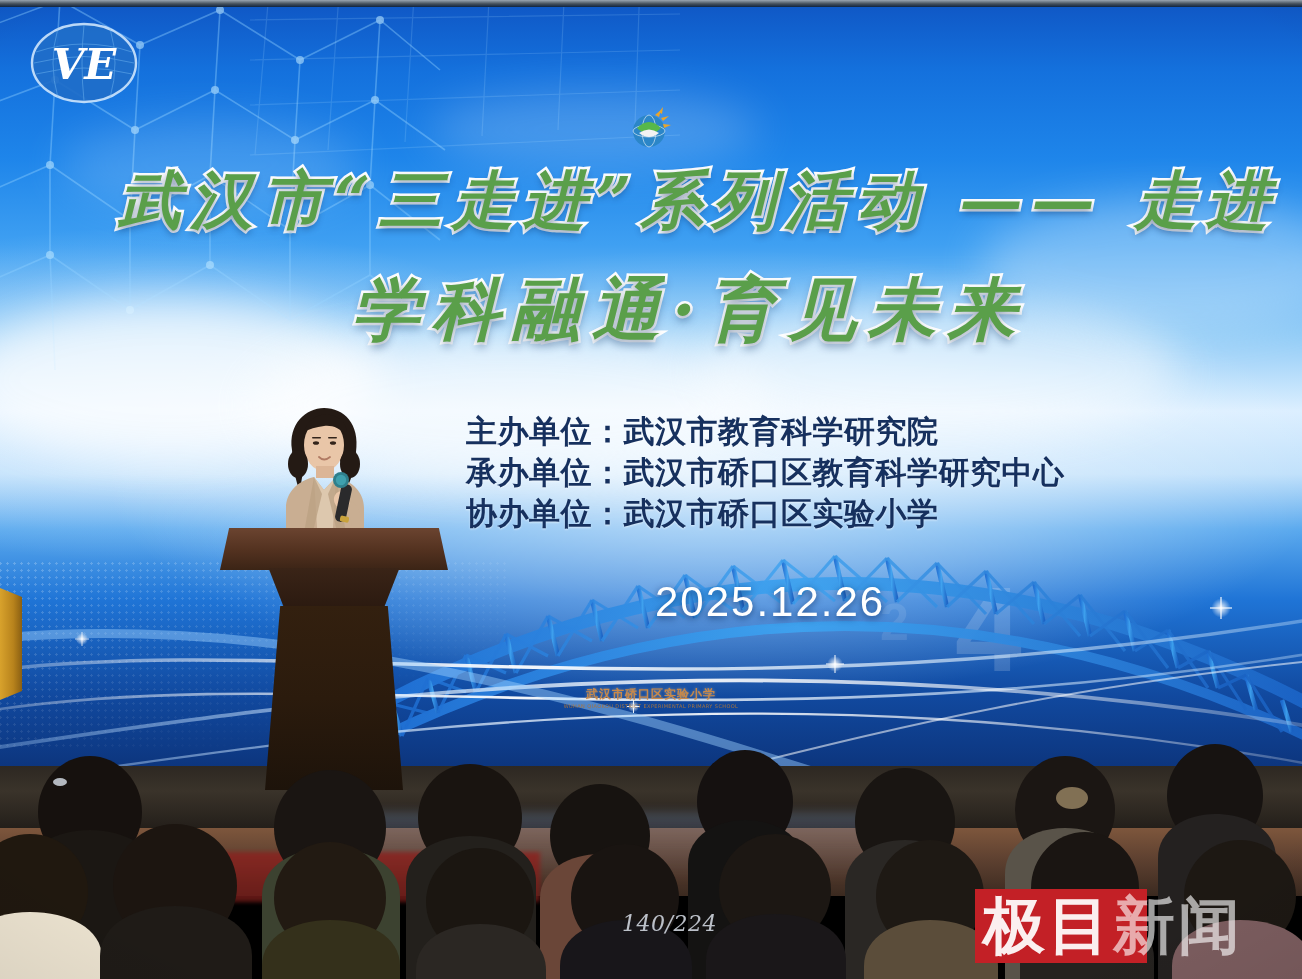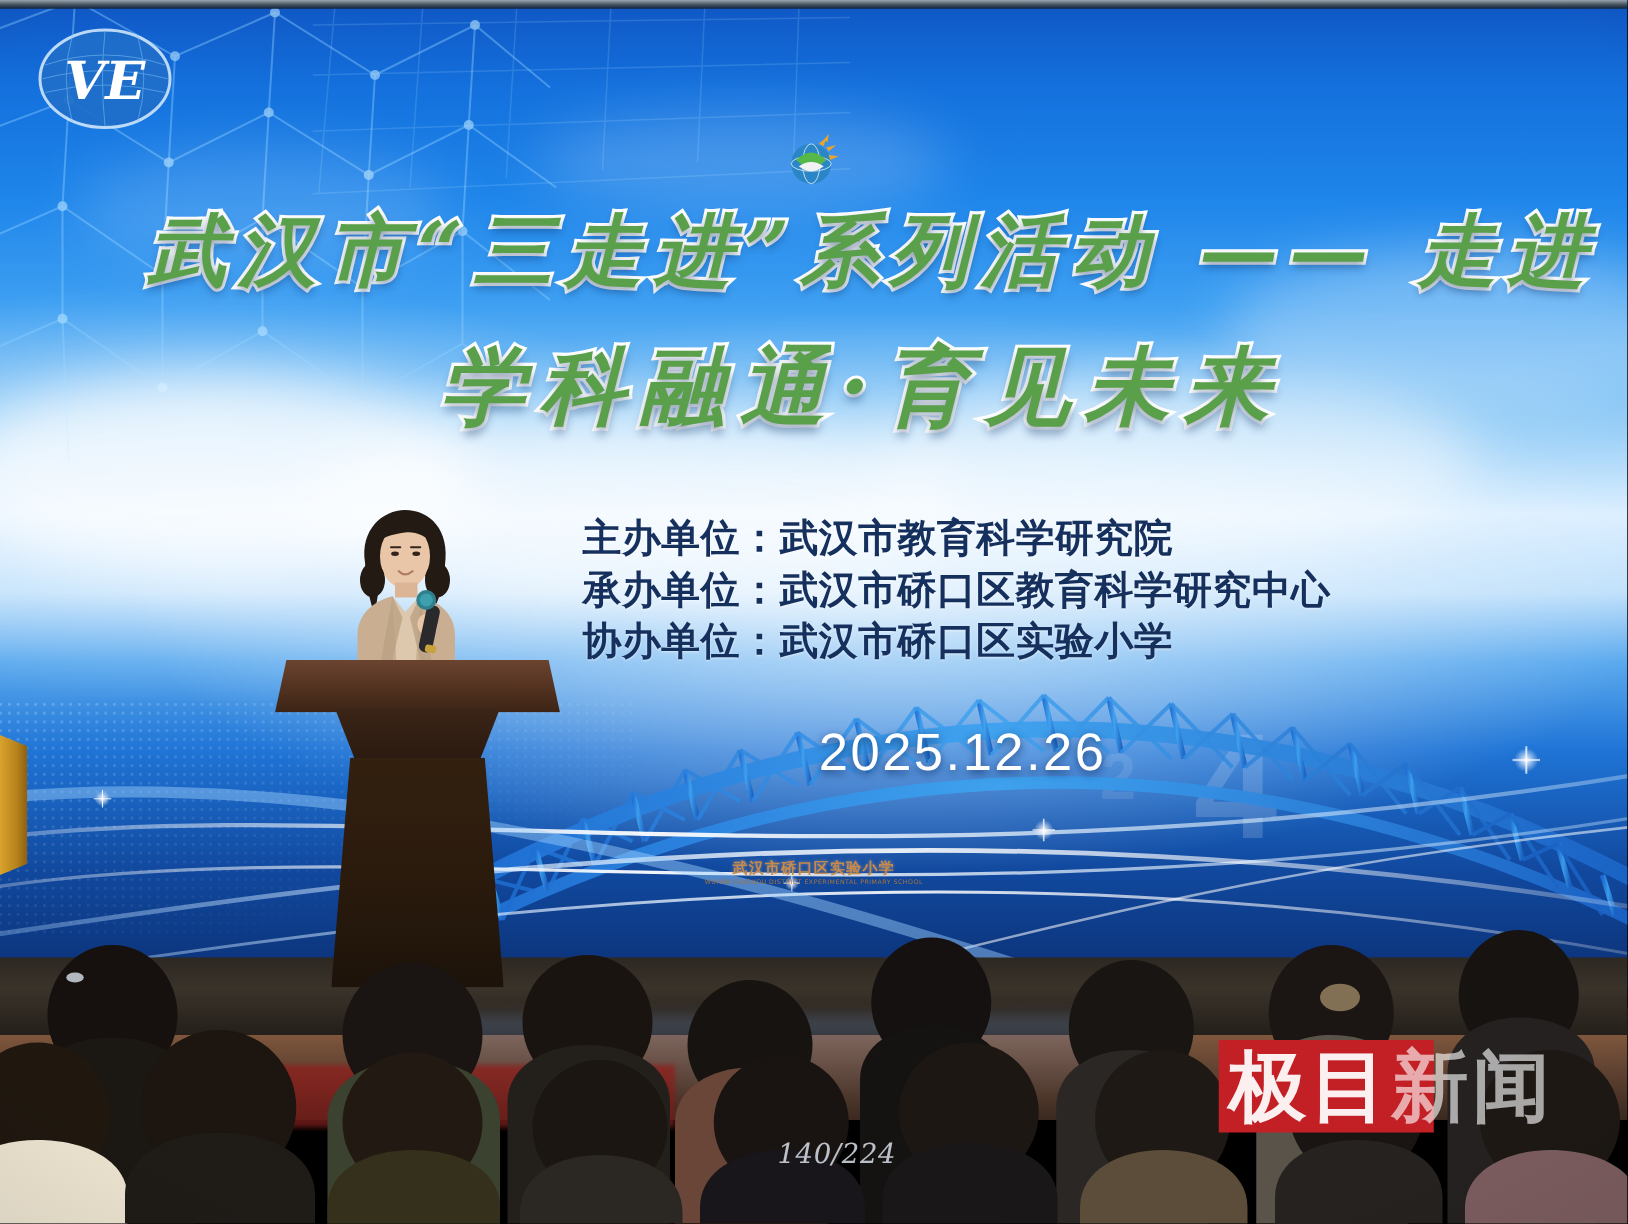--- a/index.html
+++ b/index.html
@@ -142,21 +142,21 @@
   
   .speaker{position:absolute;left:262px;top:404px;width:124px;height:140px;z-index:15;}
 
   
   .audience{position:absolute;left:0;top:700px;width:1302px;height:279px;z-index:30;}
 
   
   .page-counter{position:absolute;left:622px;top:911px;z-index:60;
     font-family:"DejaVu Serif","Liberation Serif",serif;font-size:22px;
     color:rgba(225,230,240,.82);letter-spacing:.5px;font-style:italic;}
-  .watermark{position:absolute;left:975px;top:828px;width:318px;height:82px;z-index:60;}
+  .watermark{position:absolute;left:975px;top:885px;width:318px;height:82px;z-index:60;}
   .wm-red{position:absolute;left:0;top:4px;width:172px;height:74px;background:#c32026;}
   .wm-text{position:absolute;left:8px;top:6px;width:310px;
     font-family:"DejaVu Serif","Liberation Serif",serif;
     font-size:62px;font-weight:700;letter-spacing:3px;line-height:70px;
     color:rgba(255,255,255,.93); white-space:nowrap;}
   .wm-text .dim{color:rgba(255,255,255,.62);}
 
   
   .gold-edge{position:absolute;left:0;top:588px;width:22px;height:112px;z-index:14;
     background:linear-gradient(90deg,#d8a22c,#b8831c 60%,#8a5f12);

